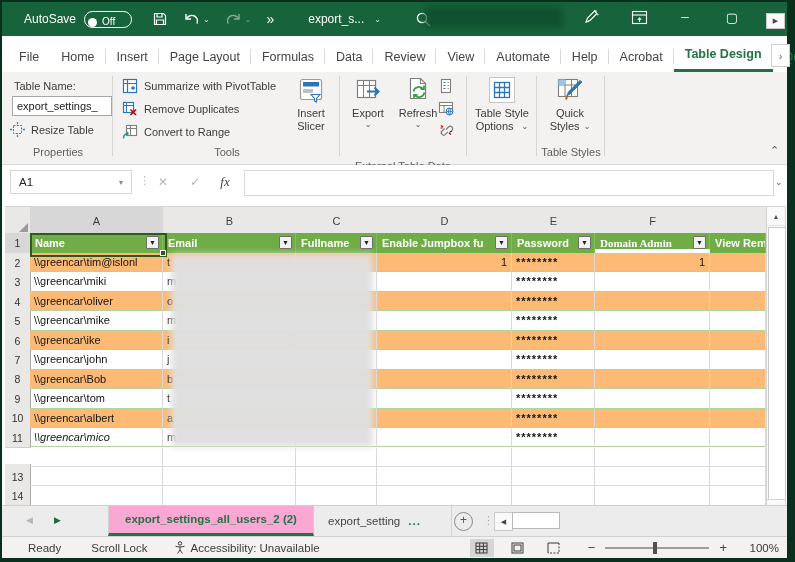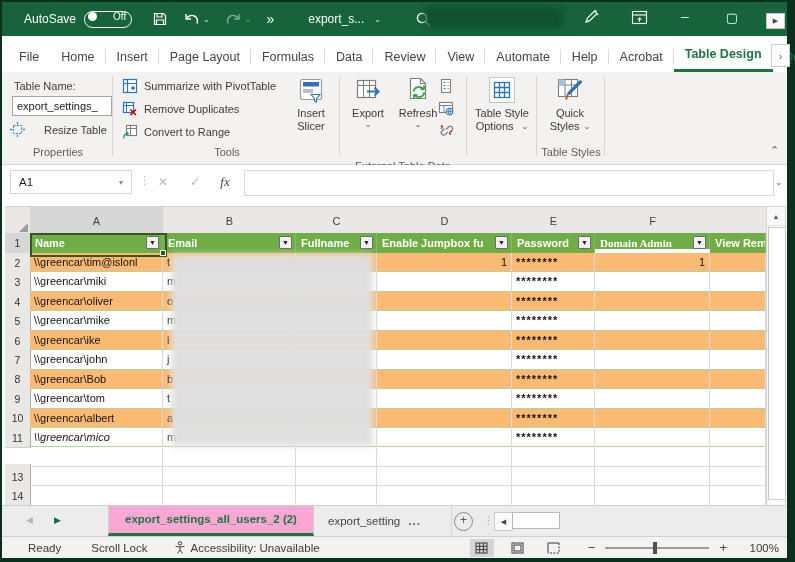--- a/index.html
+++ b/index.html
@@ -2,21 +2,21 @@
 <html><head>
 <meta charset="utf-8">
 <style>
   html,body{margin:0;padding:0;background:#3a3a3a;}
   #win{position:relative;width:795px;height:562px;background:#0b2f1d;overflow:hidden;
        font-family:"Liberation Sans","DejaVu Sans",sans-serif;-webkit-font-smoothing:antialiased;}
   .abs{position:absolute;box-sizing:border-box;}
   
   #titlebar{left:2px;top:2px;width:785px;height:34px;background:#17643c;display:flex;align-items:center;color:#fff;}
   #autosave-label{font-size:12px;margin-left:22px;}
-  #autosave-toggle{width:40px;height:15px;border:1px solid #fff;border-radius:9px;display:flex;align-items:flex-start;margin-left:8px;padding:0 3px;gap:16px;cursor:default;}
+  #autosave-toggle{width:40px;height:15px;border:1px solid #fff;border-radius:9px;display:flex;align-items:flex-end;margin-left:8px;padding:0 3px;gap:5px;cursor:default;}
   .knob{width:9px;height:9px;border-radius:50%;background:#fff;}
   #autosave-state{font-size:10px;line-height:10px;}
   .qbtn{margin-left:15px;display:flex;align-items:center;color:#fff;}
   .qbtn svg{display:block;}
   .chev{font-size:8px;margin-left:3px;opacity:.9;}
   .dim{opacity:.45;}
   #file-name{margin-left:34px;font-size:12px;display:flex;align-items:center;gap:7px;}
   #redacted-user{left:425px;top:7px;width:138px;height:21px;background:#0f5130;filter:blur(3px);border-radius:2px;}
   .winbtn{position:absolute;top:6px;width:26px;height:22px;display:flex;align-items:center;justify-content:center;color:#fff;}
   
@@ -174,21 +174,21 @@
 
   <div id="ribbon" class="abs">
     <div class="vsep" style="left:110px"></div>
     <div class="vsep" style="left:337px"></div>
     <div class="vsep" style="left:464px"></div>
     <div class="vsep" style="left:534px"></div>
     <div class="vsep" style="left:602px"></div>
 
     <div class="abs rlabel" style="left:12px;top:8px">Table Name:</div>
     <div id="tablename-input">export_settings_</div>
-    <div class="abs" style="left:8px;top:50px;display:flex;gap:19px;align-items:center">
+    <div class="abs" style="left:8px;top:50px;display:flex;gap:6px;align-items:center">
       <svg width="15" height="15" viewBox="0 0 15 15">
           <rect x="3.5" y="3.5" width="8" height="8" fill="none" stroke="#4472c4" stroke-width="1" stroke-dasharray="2 1.3"></rect>
           <path d="M7.5 0v2.2M7.5 12.8V15M0 7.5h2.2M12.8 7.5H15" stroke="#2f8bd6" stroke-width="1.3"></path>
         </svg>
       <span class="rlabel">Resize Table</span>
     </div>
     <div class="grouplabel" style="left:8px;top:74px;width:96px">Properties</div>
 
     <div class="toolrow" style="top:6px">
       <svg width="16" height="16" viewBox="0 0 16 16">

